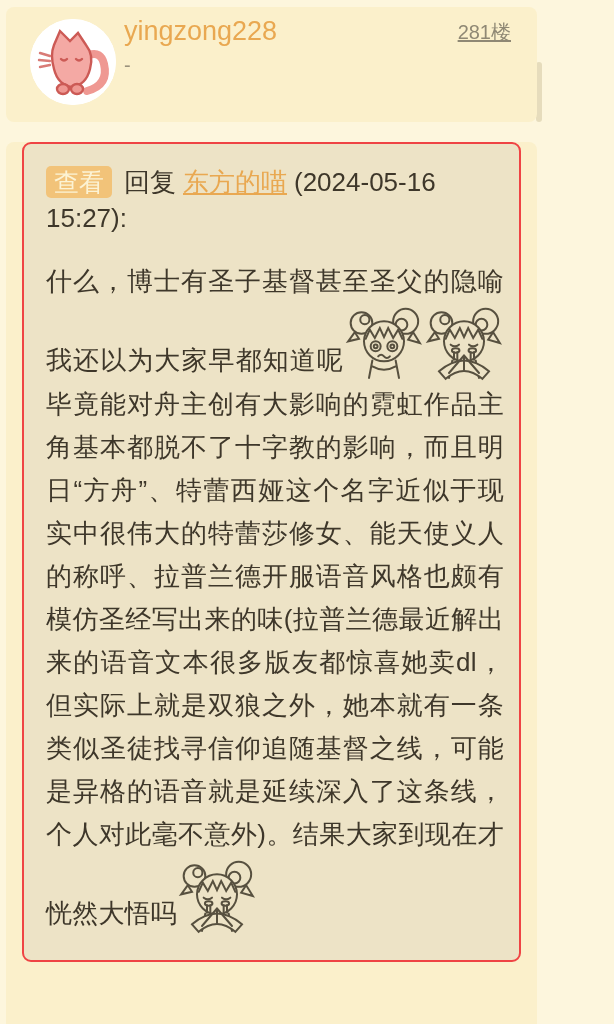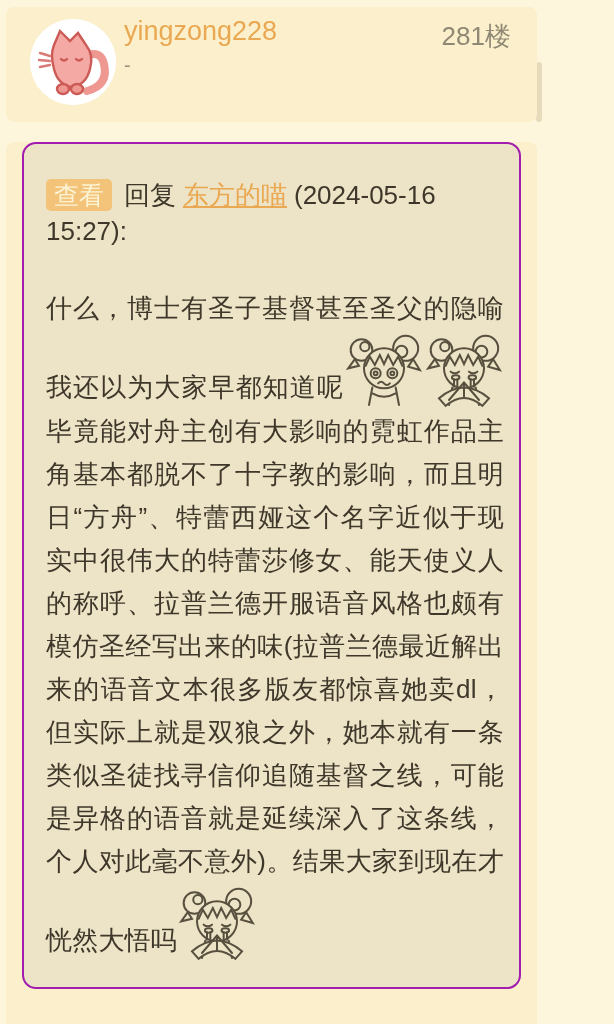--- a/index.html
+++ b/index.html
@@ -22,45 +22,45 @@
 
   
   .avatar{
     position:absolute;left:24px;top:12px;width:86px;height:86px;
     background:#ffffff;border-radius:50%;overflow:hidden;
   }
   .user-block{position:absolute;left:118px;top:8px;}
   .username{font-size:27px;color:#e9a851;line-height:32px;}
   .user-meta{font-size:20px;color:#deb06c;line-height:28px;margin-top:4px;}
   .sig-dash{font-size:20px;color:#9a927c;line-height:20px;margin-top:8px;}
-  .floor{position:absolute;right:26px;top:12px;font-size:26px;color:#8f8874;}
+  .floor{position:absolute;right:26px;top:12px;font-size:20px;color:#8f8874;text-decoration:underline;}
 
   
   .scrollbar-thumb{
     position:absolute;right:1px;top:62px;width:6px;height:60px;
     background:#e6dcbc;border-radius:3px;
   }
 
   
   .quote-block{
     margin:20px 16px 0 16px;
     background:#ede3c6;
-    border:2px solid #a21caf;
-    border-radius:14px;
-    padding:33px 15px 24px 22px;
+    border:2px solid #ef4444;
+    border-radius:9px;
+    padding:20px 15px 24px 22px;
   }
   .quote-header{font-size:26px;color:#3e372a;line-height:36px;}
   .view-chip{
     display:inline-block;background:#f2c379;color:#fcf3d4;
     font-size:25px;line-height:32px;padding:0 8px;border-radius:5px;
     margin-right:12px;
   }
   .reply-link{color:#e9a851;text-decoration:underline;margin:0 7px;cursor:pointer;}
   .quote-body{
-    margin-top:38px;font-size:26px;line-height:43px;color:#3e372a;
+    margin-top:24px;font-size:26px;line-height:43px;color:#3e372a;
     letter-spacing:0.2px;text-align:justify;
   }
   .emote{display:inline-block;height:80px;width:80px;vertical-align:-14px;}
   .emote svg{width:100%;height:100%;}
   .emote-big{height:96px;width:96px;vertical-align:-34px;}
 
   
   .reply-line{margin:18px 16px 0 13px;font-size:27px;line-height:43px;color:#3e372a;}
   .post-footer{
     text-align:right;margin:0 26px 0 0;font-size:25px;color:#c6bc97;line-height:30px;

